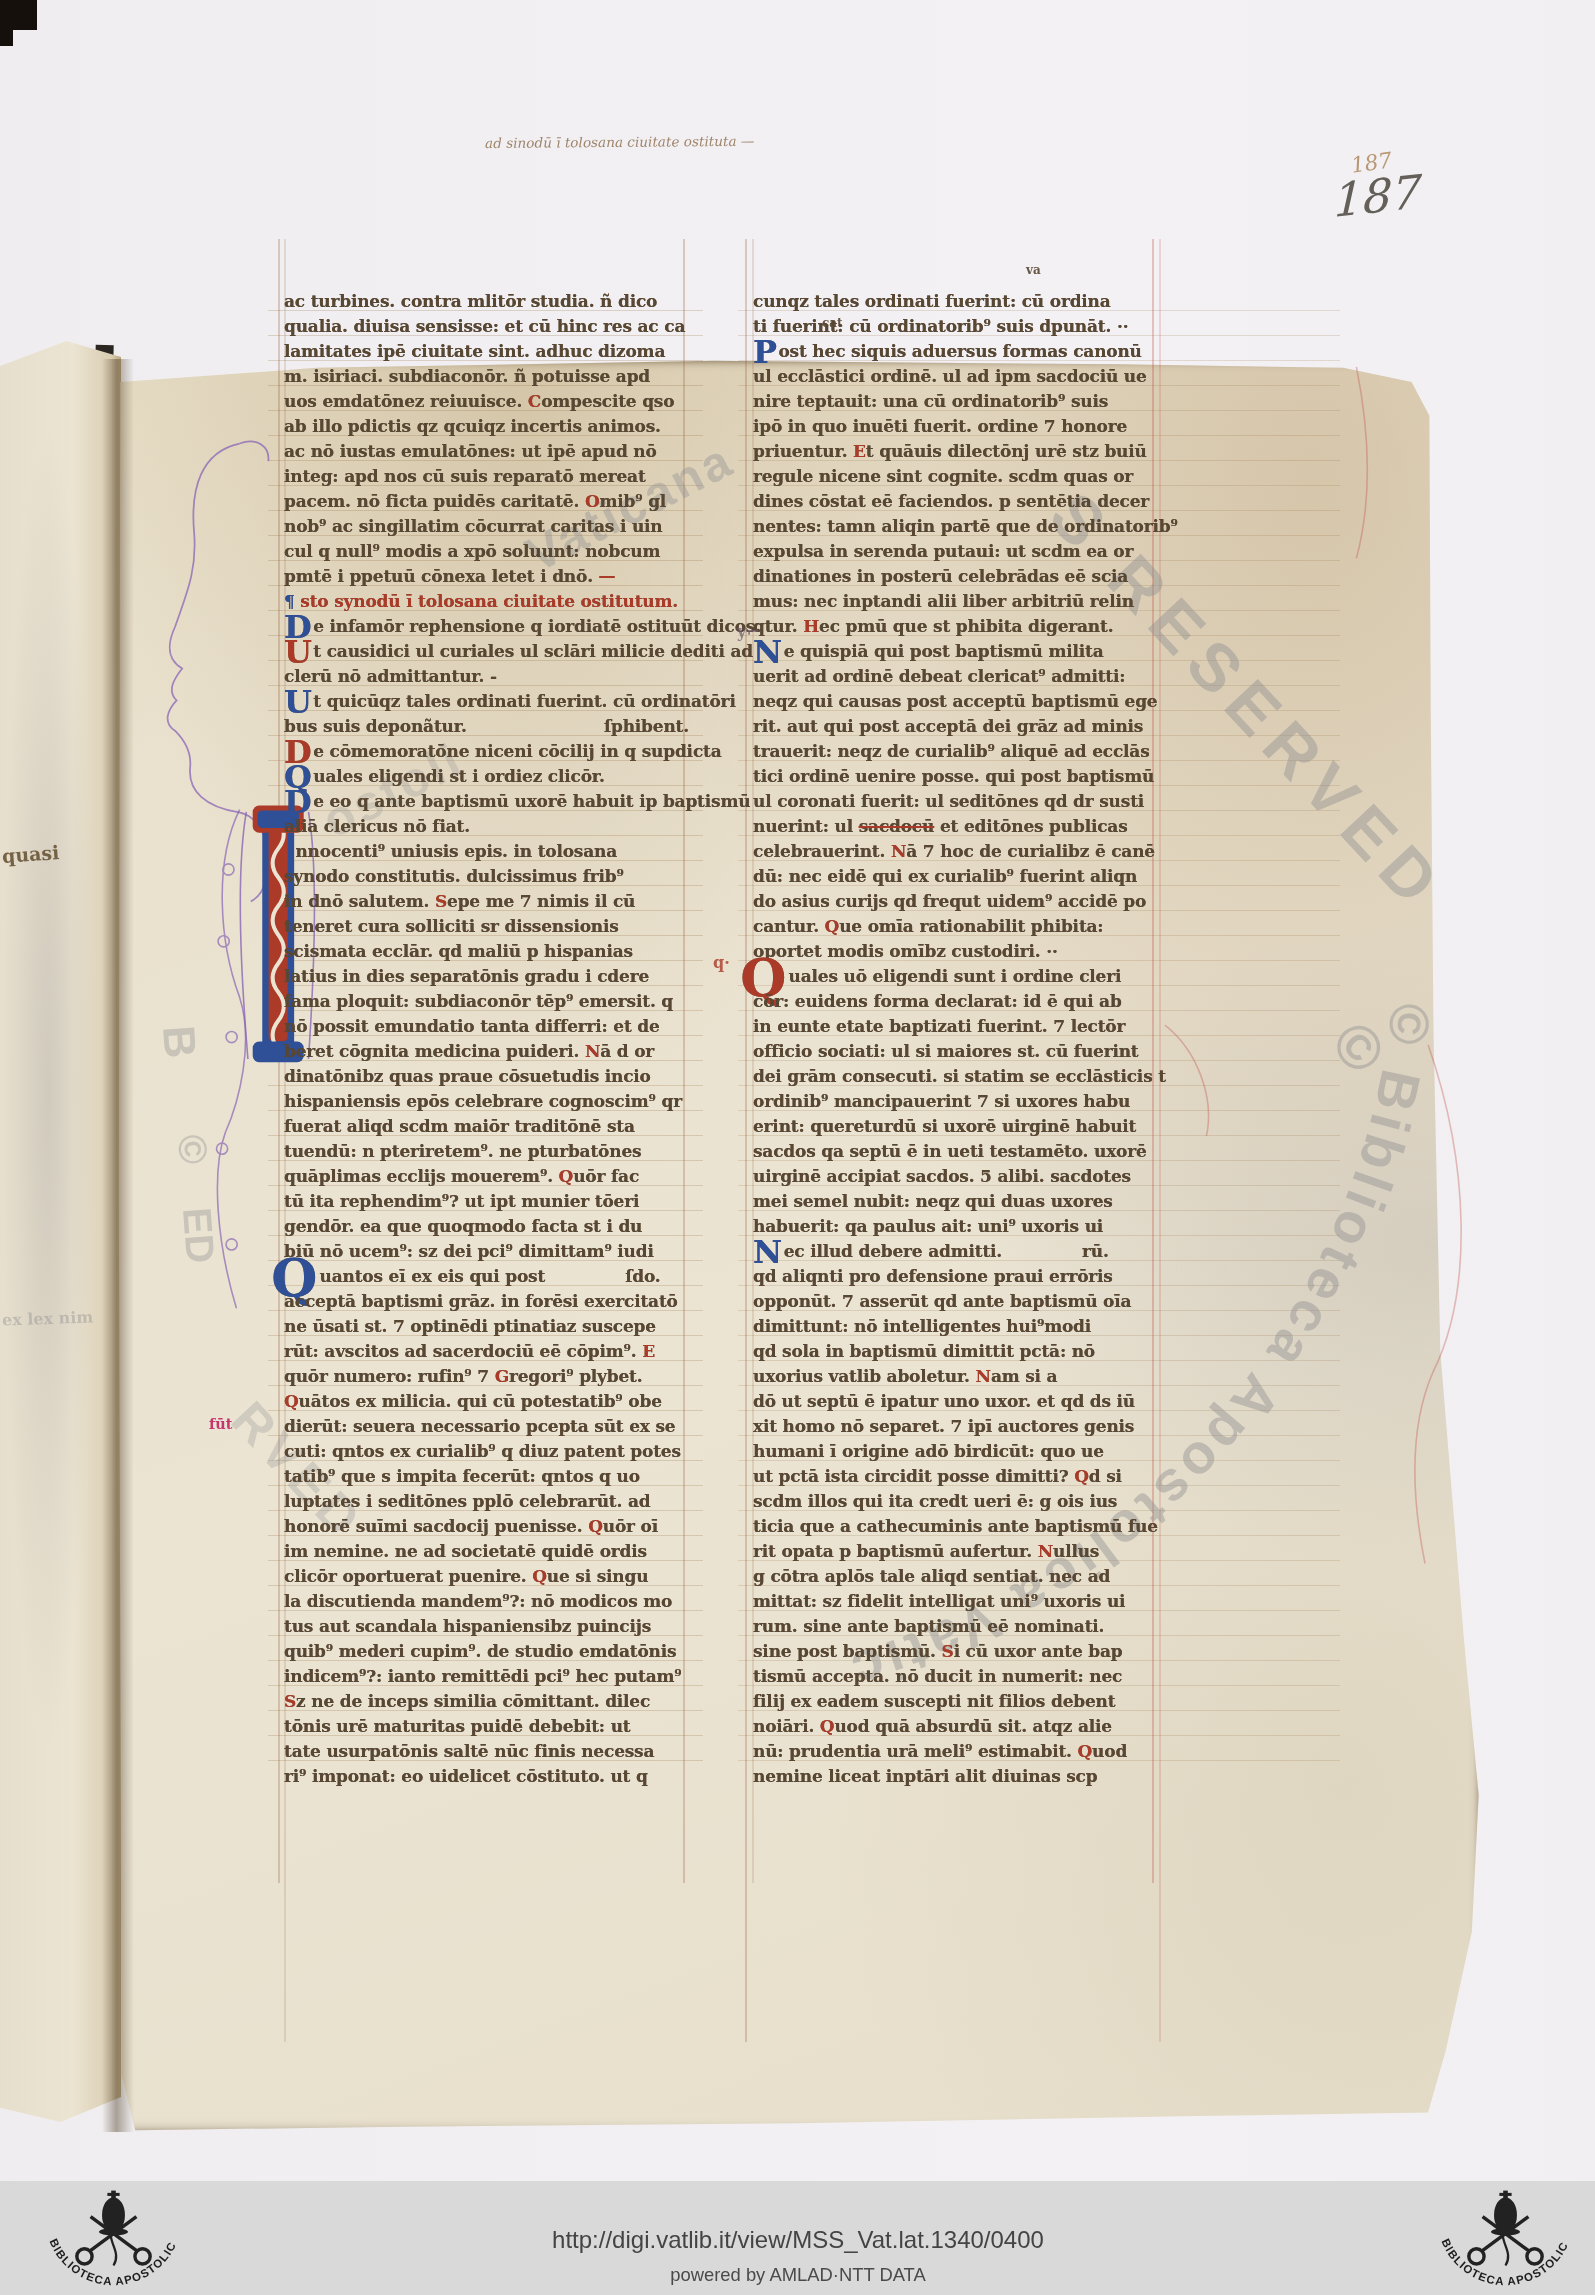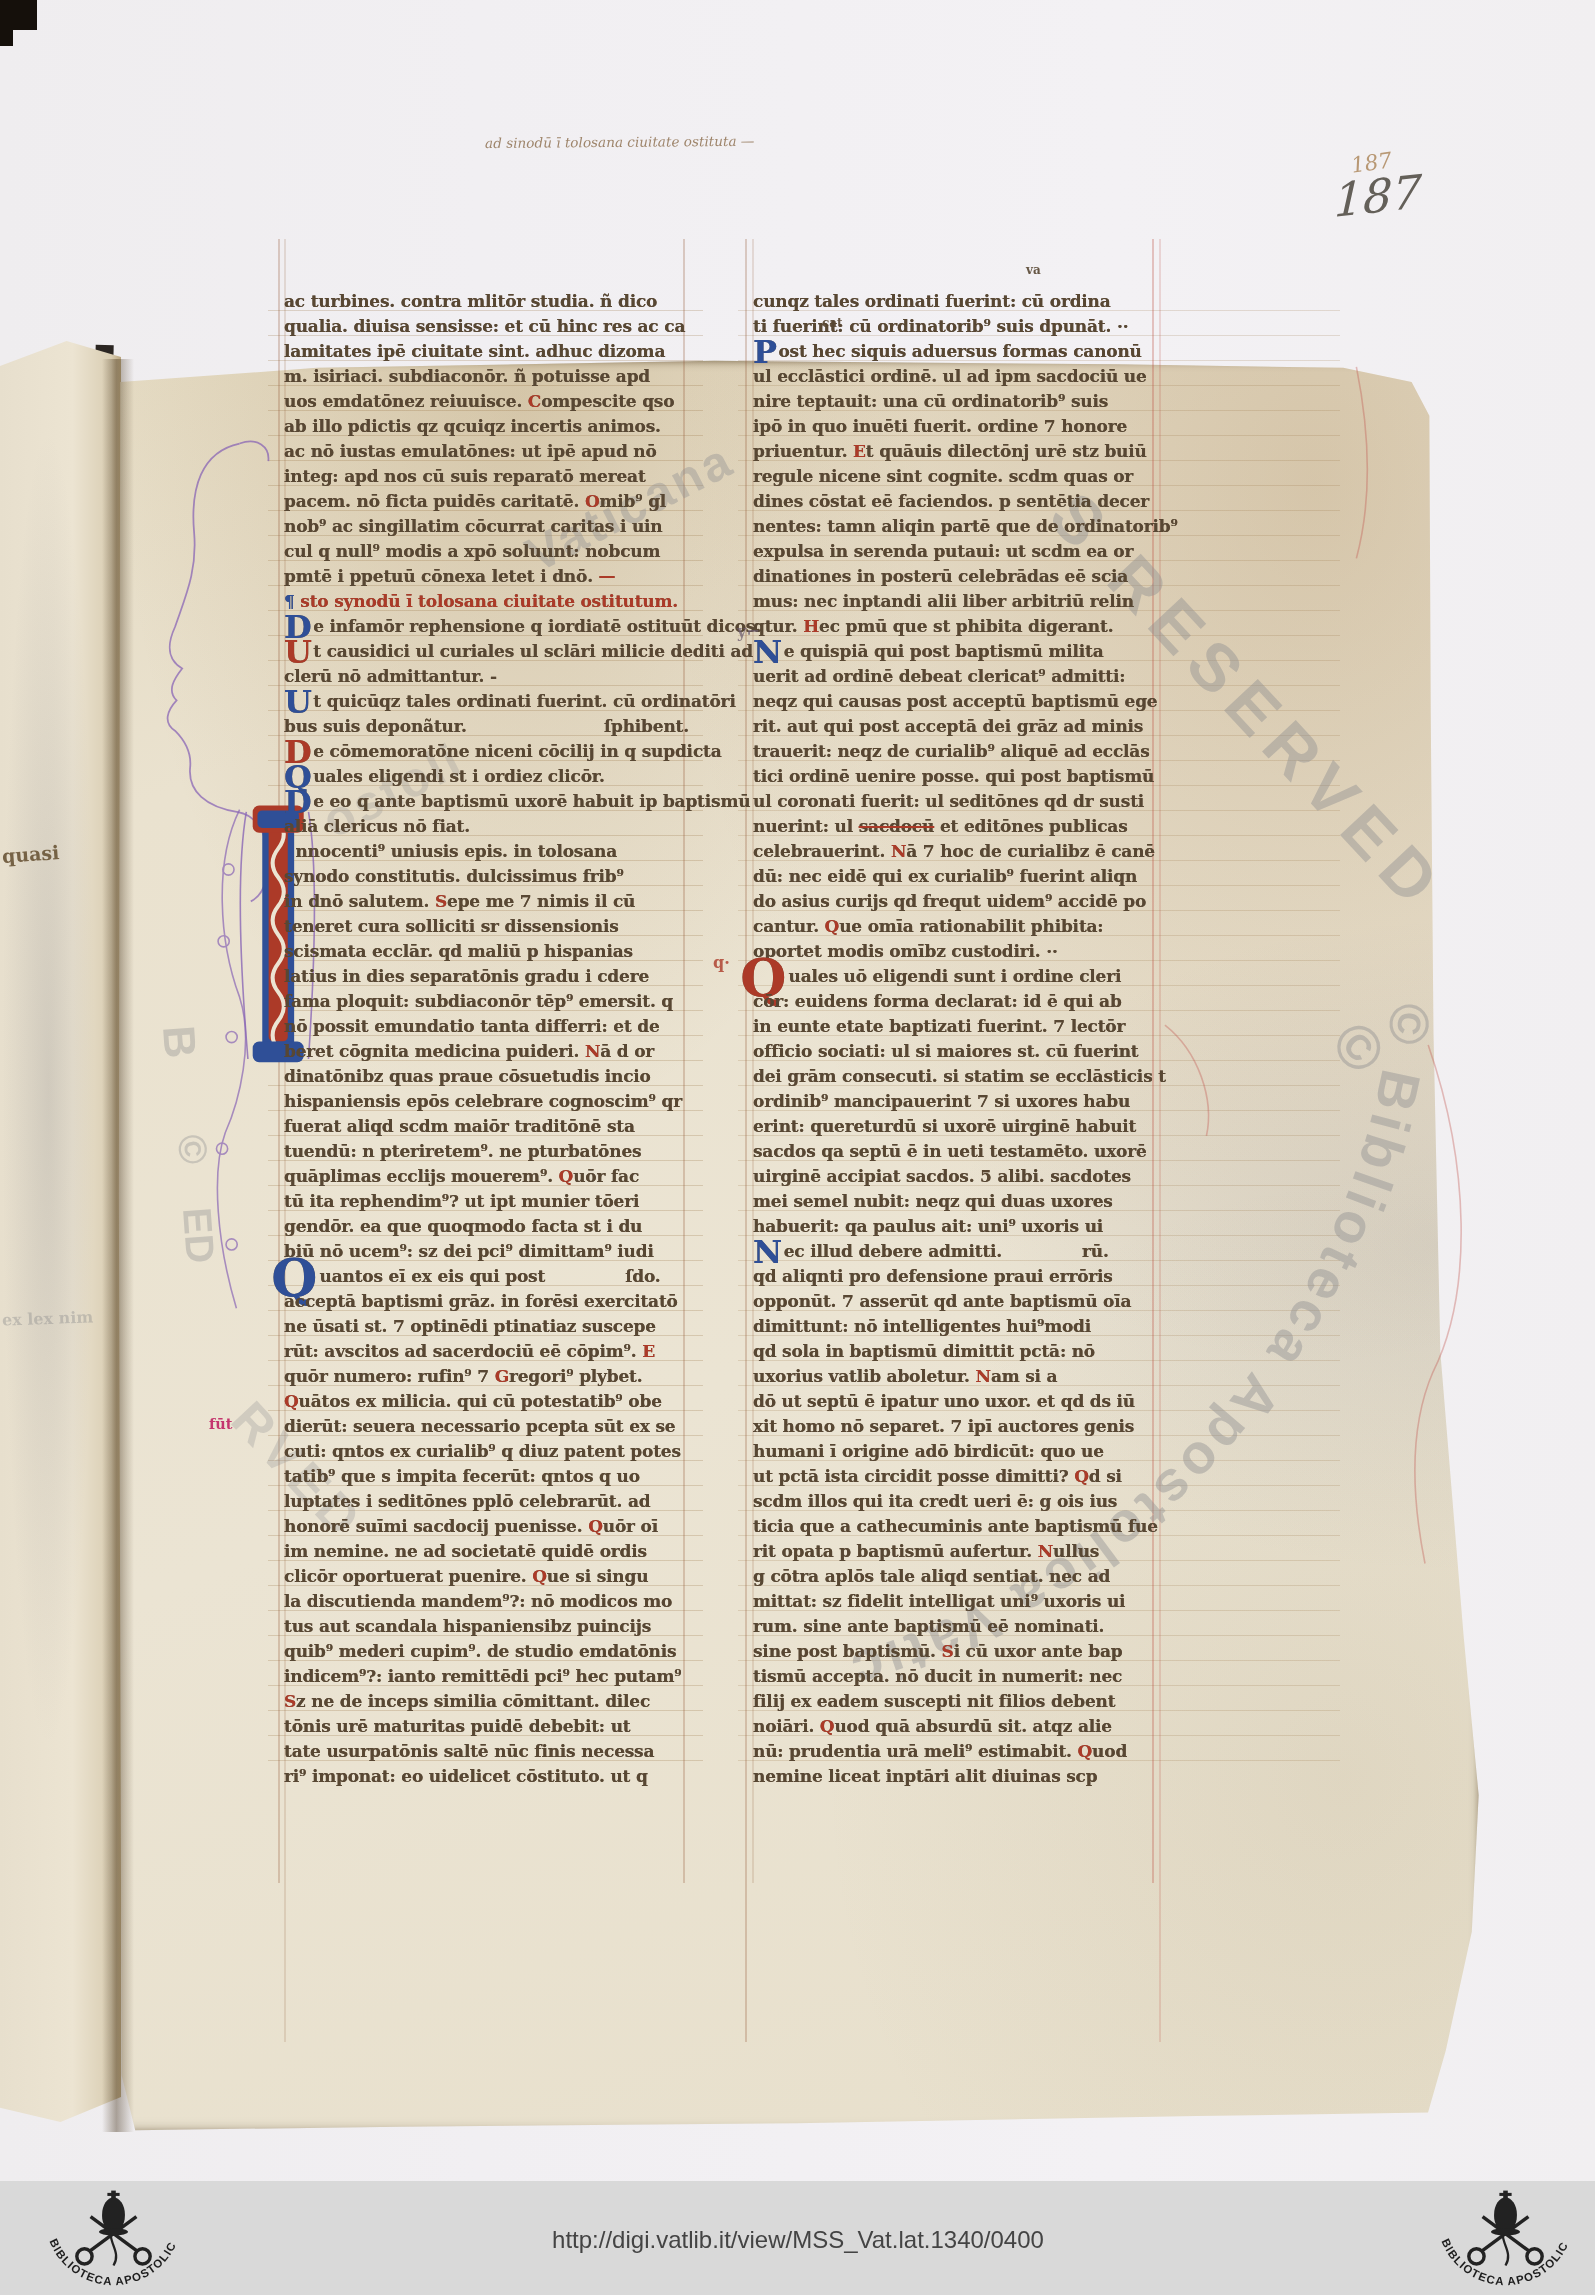--- a/index.html
+++ b/index.html
@@ -277,20 +277,21 @@
     <div class="ms-line"><span>sine post baptismū. </span><span class="r">S</span><span>i cū uxor ante bap</span></div>
     <div class="ms-line"><span>tismū accepta. nō ducit in numerit: nec</span></div>
     <div class="ms-line"><span>filij ex eadem suscepti nit filios debent</span></div>
     <div class="ms-line"><span>noiāri. </span><span class="r">Q</span><span>uod quā absurdū sit. atqz alie</span></div>
     <div class="ms-line"><span>nū: prudentia urā meli⁹ estimabit. </span><span class="r">Q</span><span>uod</span></div>
     <div class="ms-line"><span>nemine liceat inptāri alit diuinas scp</span></div>
   </div>
 
 <div class="footer">
   <div class="line2">http://digi.vatlib.it/view/MSS_Vat.lat.1340/0400</div>
+  <div class="line3">powered by AMLAD·NTT DATA</div>
 </div>
 
 <svg class="logo" style="left:14.4px;" viewBox="0 0 200 140">
   <defs>
       <path id="logoArcL" d="M 16 72 A 90 90 0 0 0 184 72" fill="none"></path>
     </defs>
   <g stroke="#222" fill="none" stroke-width="4.5">
     <path d="M70 40 L132 86"></path>
       <path d="M130 40 L68 86"></path>
     <circle cx="62" cy="92" r="10"></circle>

